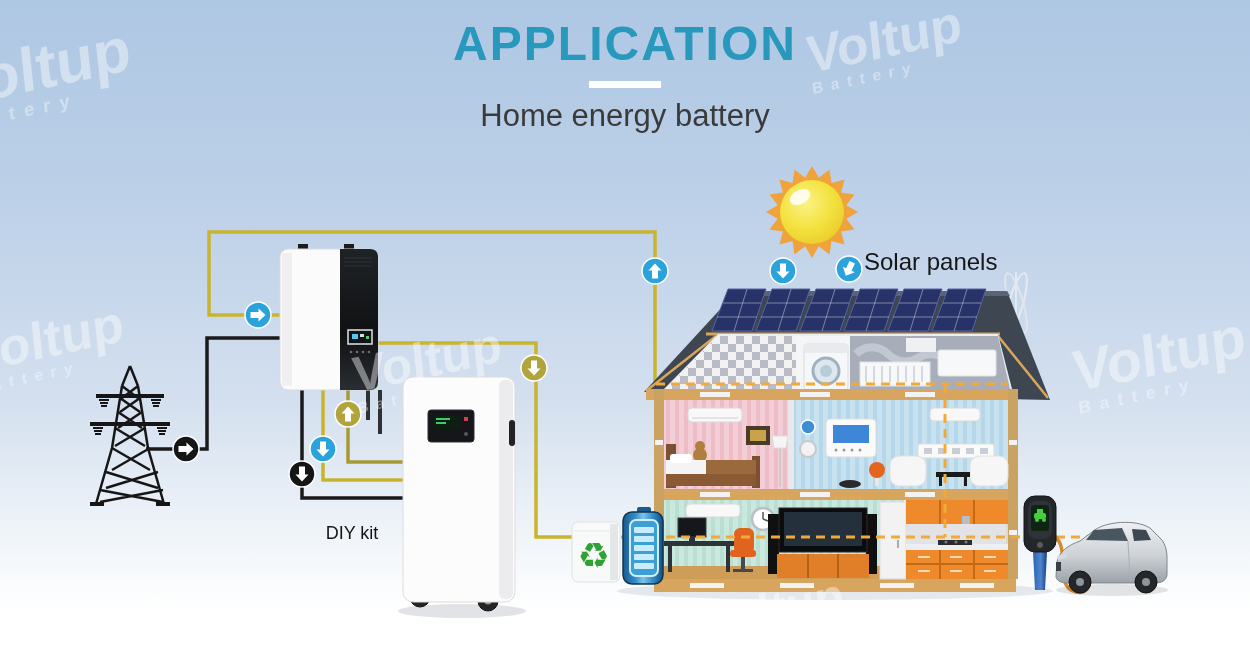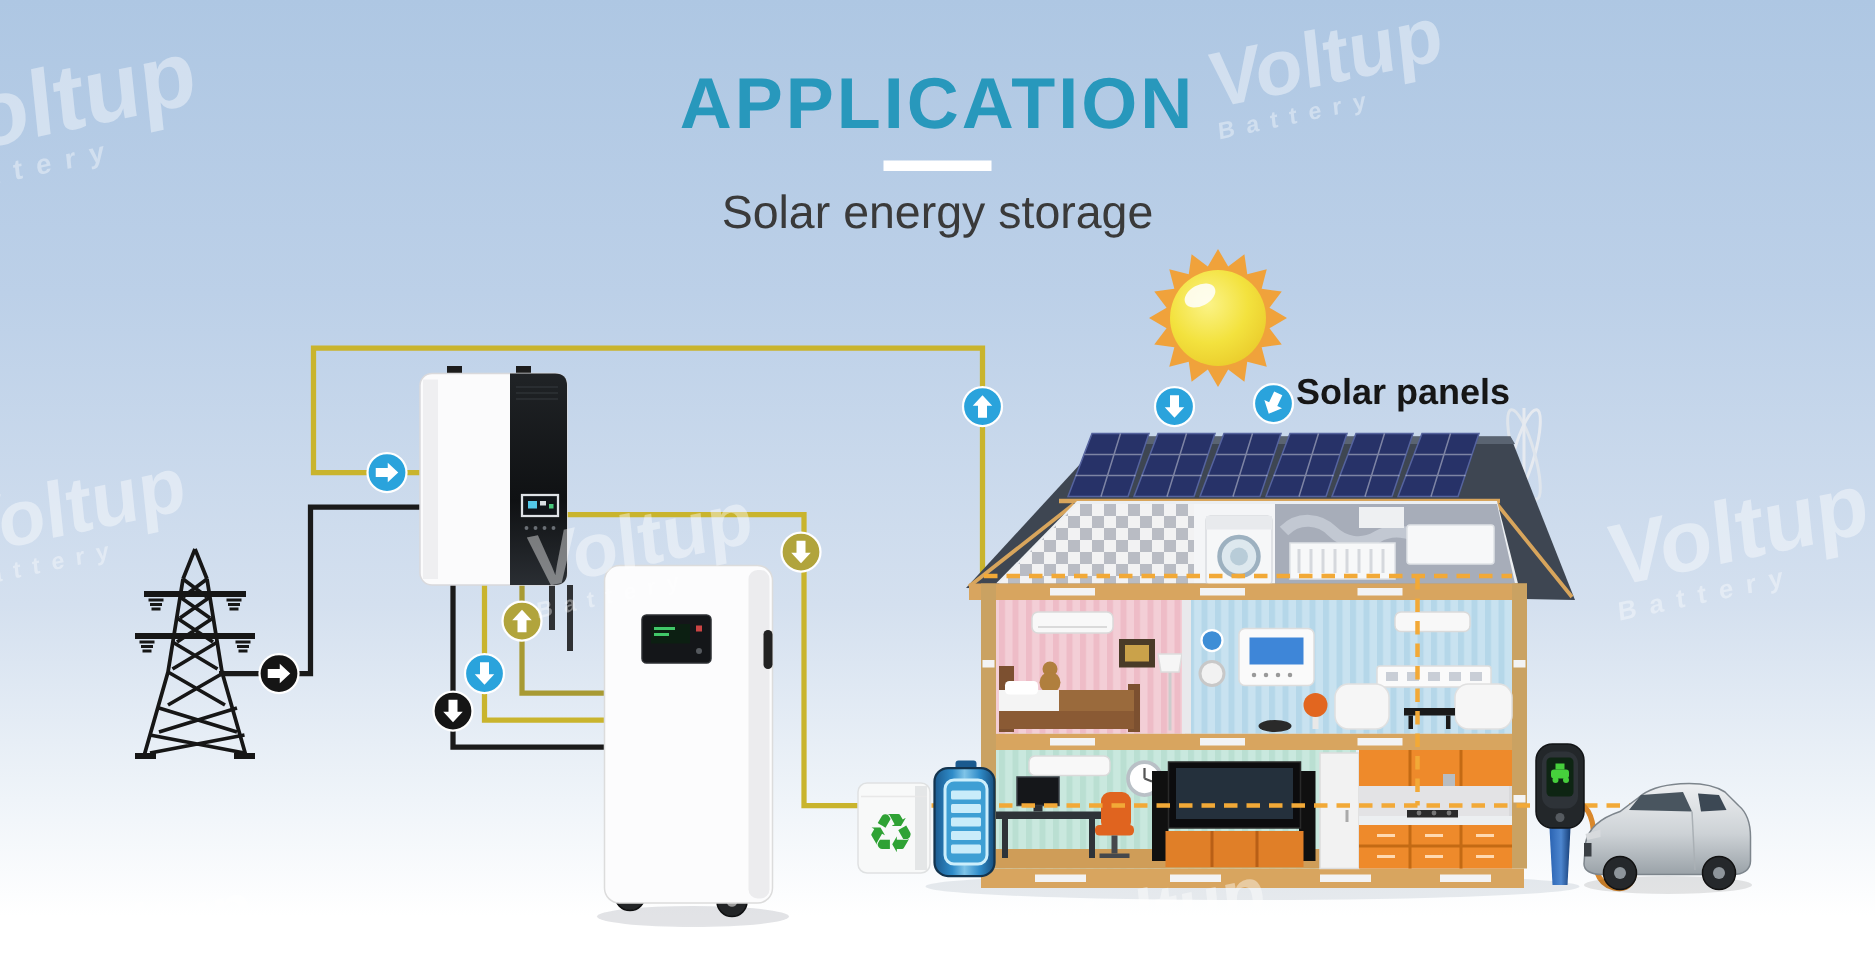--- a/index.html
+++ b/index.html
@@ -1,23 +1,23 @@
 <!DOCTYPE html>
 <html><head>
 <meta charset="utf-8">
 <style>
   html,body{margin:0;padding:0;}
   .stage{position:relative;width:1250px;height:650px;overflow:hidden;
     background:linear-gradient(180deg,#aec7e3 0%,#bcd0e8 30%,#d4e0ef 62%,#eff4f9 82%,#ffffff 94%);
     font-family:"Liberation Sans","DejaVu Sans",sans-serif;}
   .hdr{position:absolute;left:0;top:0;width:100%;text-align:center;z-index:4;}
-  .hdr-title{margin:0;padding-top:42px;font-size:48px;font-weight:800;letter-spacing:2px;color:#2898bc;}
+  .hdr-title{margin:0;padding-top:16px;font-size:48px;font-weight:800;letter-spacing:2px;color:#2898bc;}
   .hdr-divider{width:72px;height:7px;background:#ffffff;margin:10px auto 0 auto;}
   .hdr-sub{margin:0;padding-top:10px;font-size:31px;font-weight:400;color:#3a3a3a;}
-  .lbl{position:absolute;z-index:4;color:#161616;font-weight:700;}
+  .lbl{position:absolute;z-index:4;color:#161616;font-weight:400;}
   .lbl-inverters{left:388px;top:293px;font-size:26px;}
   .lbl-solar{left:864px;top:248px;font-size:24px;}
   .lbl-batt{left:212px;top:523px;width:280px;text-align:center;font-size:18px;line-height:1.22;}
   svg.scene{position:absolute;left:0;top:0;z-index:2;}
   .wm{position:absolute;z-index:5;transform:rotate(-12deg) skewX(-6deg);
       color:rgba(255,255,255,.42);font-weight:800;line-height:.9;pointer-events:none;white-space:nowrap;}
   .wm .wm-sub{display:block;font-size:.30em;font-weight:600;letter-spacing:.5em;color:rgba(255,255,255,.38);margin-top:.18em;margin-left:.12em;}
   .wm1{left:-55px;top:40px;font-size:62px;}
   .wm2{left:806px;top:16px;font-size:52px;}
   .wm3{left:-32px;top:316px;font-size:52px;}
@@ -29,21 +29,21 @@
       background:linear-gradient(rgba(255,255,255,0),#ffffff 85%);pointer-events:none;}
 </style>
 </head>
 <body>
 
 <div class="stage">
 
   <div class="hdr">
     <h1 class="hdr-title">APPLICATION</h1>
     <div class="hdr-divider"></div>
-    <h2 class="hdr-sub">Solar energy storage</h2>
+    <h2 class="hdr-sub">Home energy battery</h2>
   </div>
 
   <svg class="scene" width="1250" height="650" viewBox="0 0 1250 650">
     <defs>
       <path id="arr" d="M0,-7.5 L6.5,-0.5 L3,-0.5 L3,7.5 L-3,7.5 L-3,-0.5 L-6.5,-0.5 Z"></path>
       <radialGradient id="sunG" cx="40%" cy="35%" r="75%">
         <stop offset="0%" stop-color="#fbf387"></stop>
           <stop offset="55%" stop-color="#f3e23e"></stop>
           <stop offset="100%" stop-color="#e9c929"></stop>
       </radialGradient>
@@ -452,20 +452,21 @@
         <use href="#arr" fill="#ffffff" transform="rotate(180)"></use>
     </g>
     <g transform="translate(186,449)">
       <circle r="13" fill="#151515" stroke="#ffffff" stroke-width="1.5"></circle>
         <use href="#arr" fill="#ffffff" transform="rotate(90)"></use>
     </g>
   </svg>
 
   <div class="lbl lbl-solar">Solar panels</div>
   <div class="lbl lbl-batt">
+    <div>DIY kit</div>
   </div>
 
   <div class="wm wm1"><span>Voltup</span><span class="wm-sub">Battery</span></div>
   <div class="wm wm2"><span>Voltup</span><span class="wm-sub">Battery</span></div>
   <div class="wm wm3"><span>Voltup</span><span class="wm-sub">Battery</span></div>
   <div class="wm wm4"><span>Voltup</span><span class="wm-sub">Battery</span></div>
   <div class="wm wm5"><span>Voltup</span><span class="wm-sub">Battery</span></div>
   <div class="wm wm6"><span>Voltup</span><span class="wm-sub">Battery</span></div>
   <div class="wm wm7"><span>Voltup</span><span class="wm-sub">Battery</span></div>
 

